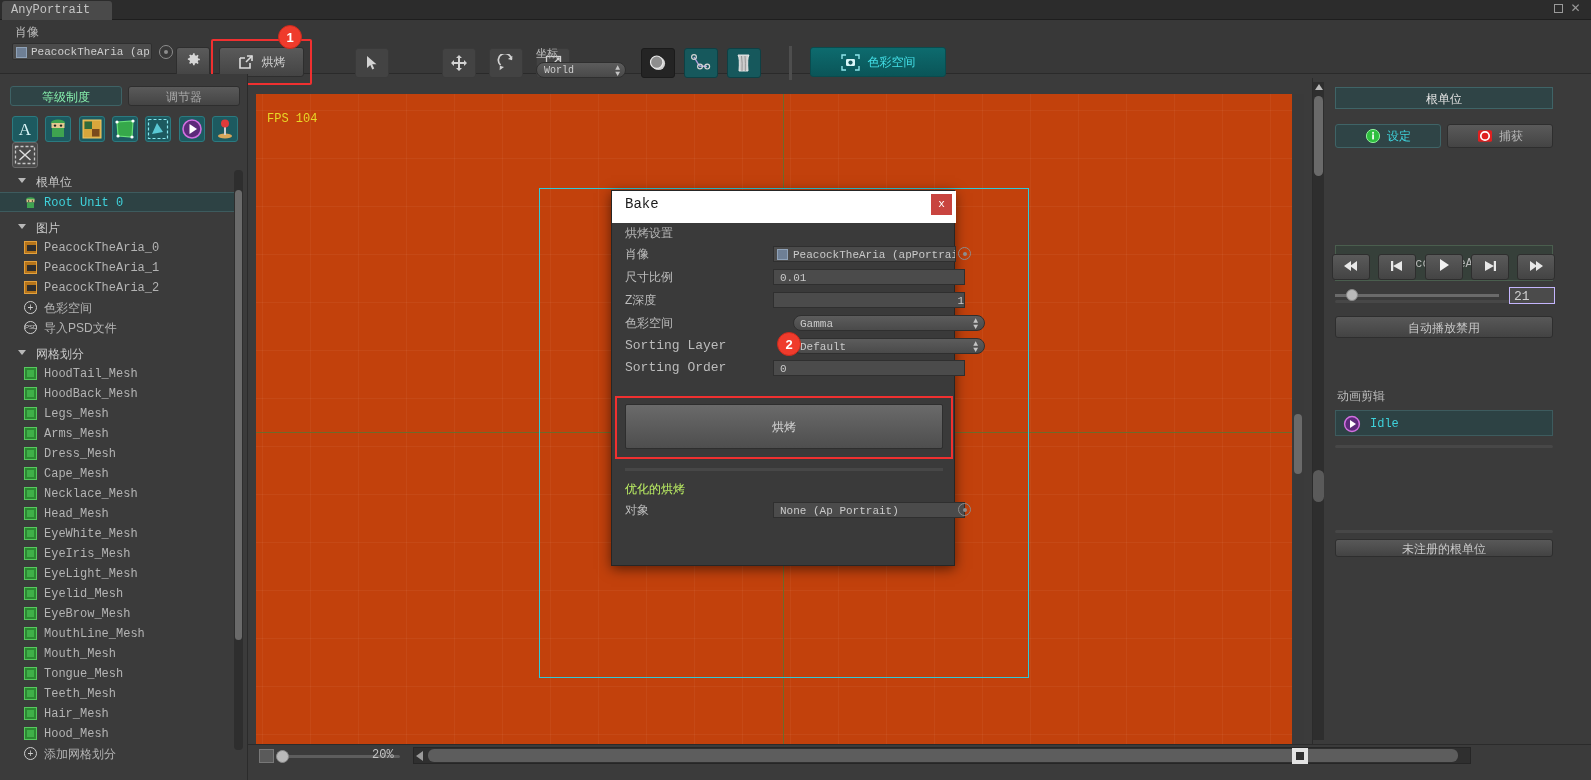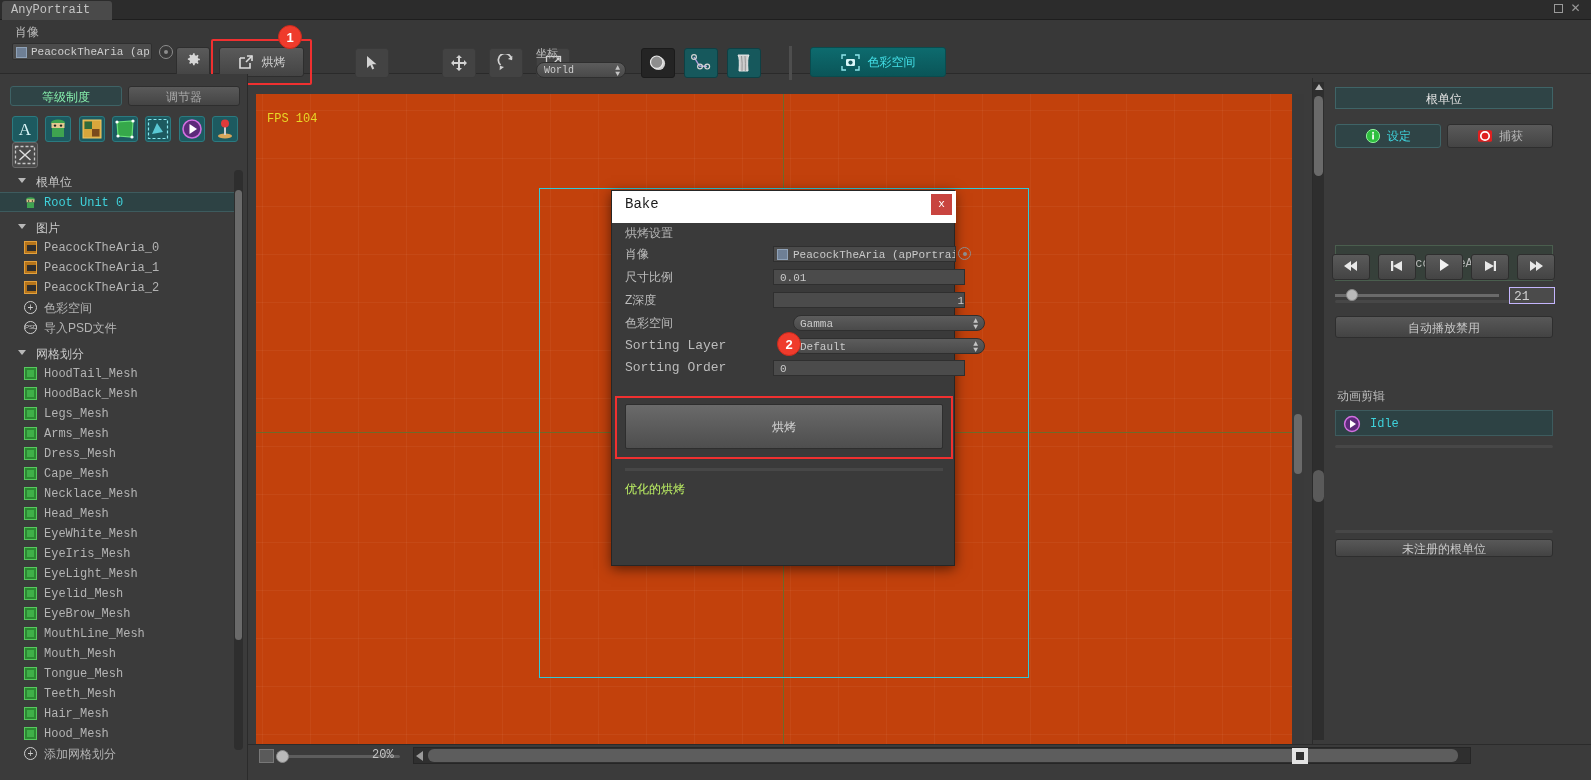--- a/index.html
+++ b/index.html
@@ -629,20 +629,25 @@
       <span class="flabel mono">Sorting Order</span>
       <span class="fval">0</span>
     </div>
 
     <div id="bake-action-button">烘烤</div>
     <div id="bake-action-highlight"></div>
 
     <div id="opt-sep"></div>
     <div id="opt-label">优化的烘烤</div>
 
+    <div class="frow" id="row-target">
+      <span class="flabel">对象</span>
+      <span class="fval">None (Ap Portrait)</span>
+      <span class="fpicker"></span>
+    </div>
 
   </div>
 </div>
 <div class="callout" id="callout-2">2</div>
 
 <div id="bottom-bar">
   <div id="fit-icon"></div>
   <div id="zoom-slider"></div>
   <div id="zoom-knob"></div>
   <div id="zoom-pct">20%</div>

